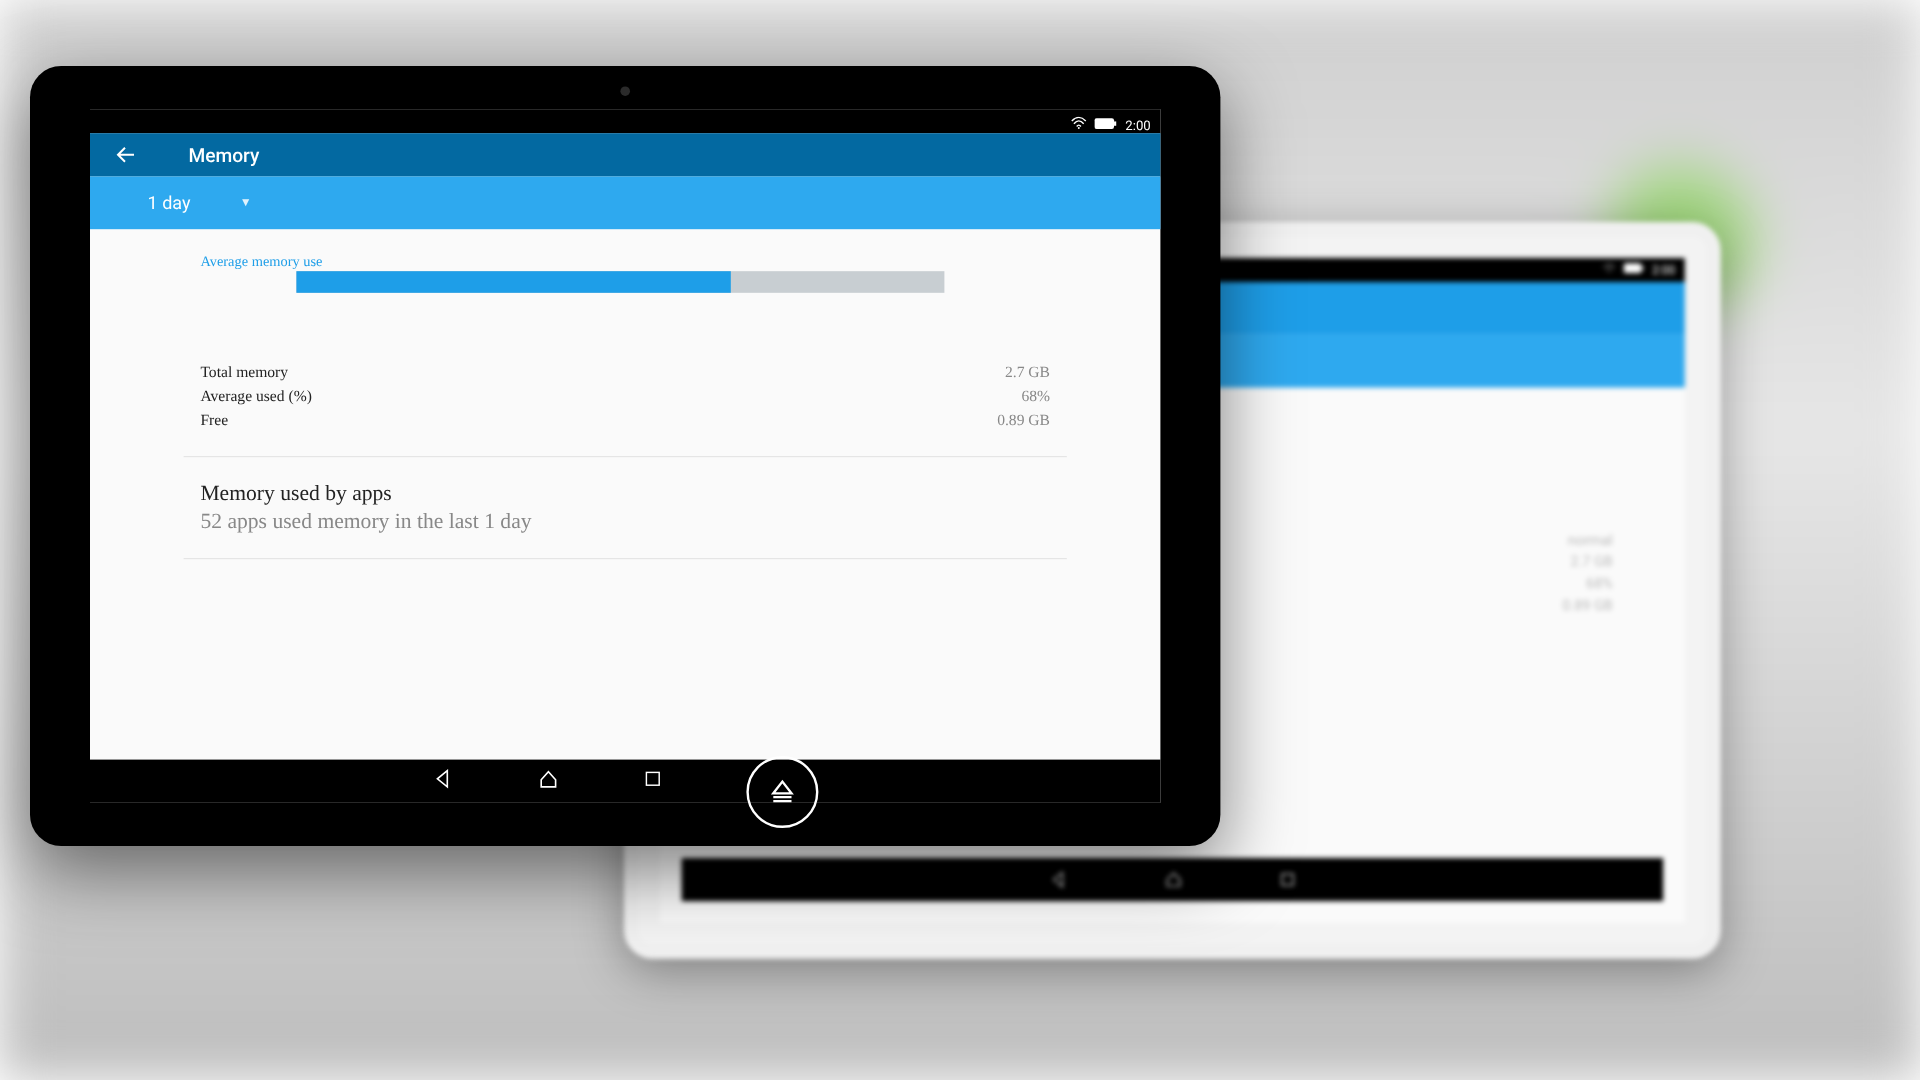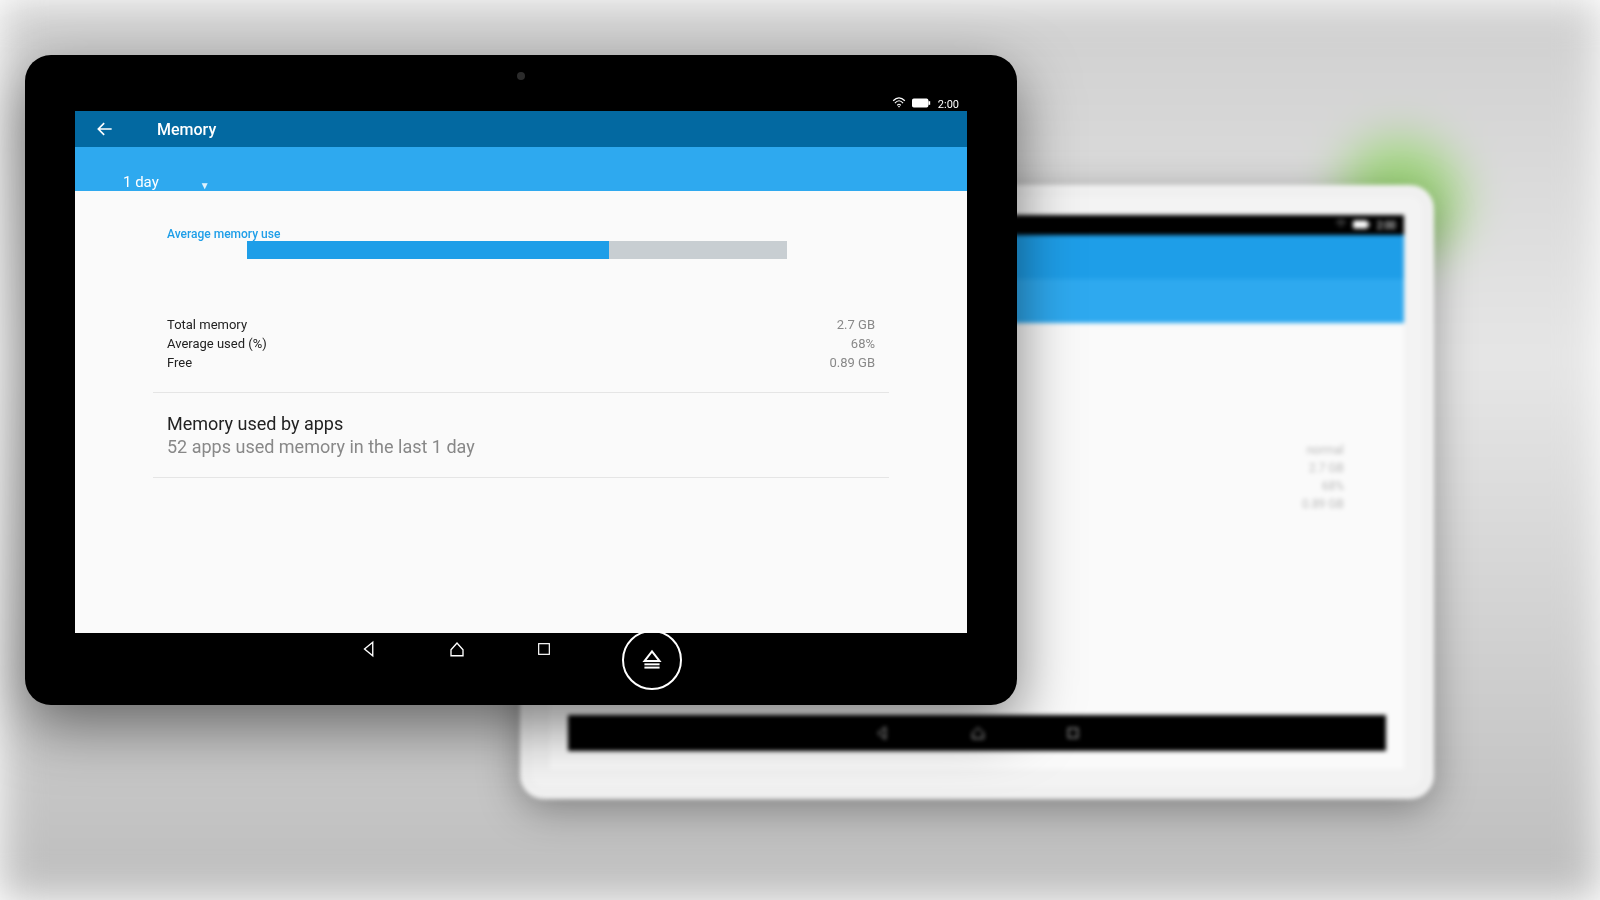--- a/index.html
+++ b/index.html
@@ -29,24 +29,24 @@
            border-radius:26px;background:#000;box-shadow:0 20px 60px rgba(0,0,0,.5);}
   .cam{position:absolute;top:17px;left:50%;transform:translateX(-50%);
        width:8px;height:8px;border-radius:50%;background:#2b2b2b;}
   .t1-screen{position:absolute;left:50px;right:50px;top:36px;bottom:36px;background:#fafafa;
              display:flex;flex-direction:column;}
   .t1-status{height:20px;background:#000;color:#fff;font-size:11px;
              display:flex;justify-content:flex-end;align-items:flex-end;padding:0 8px;gap:6px;}
   .t1-appbar{height:36px;background:#0369a1;color:#fff;display:flex;align-items:center;
              padding:0 20px;gap:42px;font-size:16px;box-shadow:0 1px 0 rgba(0,0,0,.1);}
   .t1-appbar .back-icon{display:flex;align-items:center;}
-  .t1-spinner{height:44px;background:#2ea9ef;color:#fff;display:flex;align-items:flex-end;
+  .t1-spinner{height:44px;background:#2ea9ef;color:#fff;display:flex;align-items:center;
               padding:0 48px;gap:41px;font-size:15px;}
   .t1-spinner .chev{font-size:10px;opacity:.85;}
-  .t1-content{flex:1;overflow:auto;padding:28px 0;}
+  .t1-content{flex:1;overflow:auto;padding:12px 0;font-family:Liberation Serif, serif;}
   .sec{padding:8px 92px;}
   .avg-label{color:#1e9ee8;font-size:12px;font-weight:500;}
   .avg-val{color:#1e9ee8;font-size:30px;font-weight:400;margin:6px 0 8px 80px;}
   .avg-val .unit{font-size:18px;}
   .barwrap{margin-left:80px;width:540px;height:18px;background:#c8ced2;}
   .barfill{height:100%;background:#1e9ee8;}
   .stats{margin-top:40px;}
   .row{display:flex;justify-content:space-between;font-size:13px;padding:2px 0;}
   .row .k{color:#222;} .row .v{color:#888;}
   .divider{height:1px;background:#e5e5e5;margin:12px 78px;}

